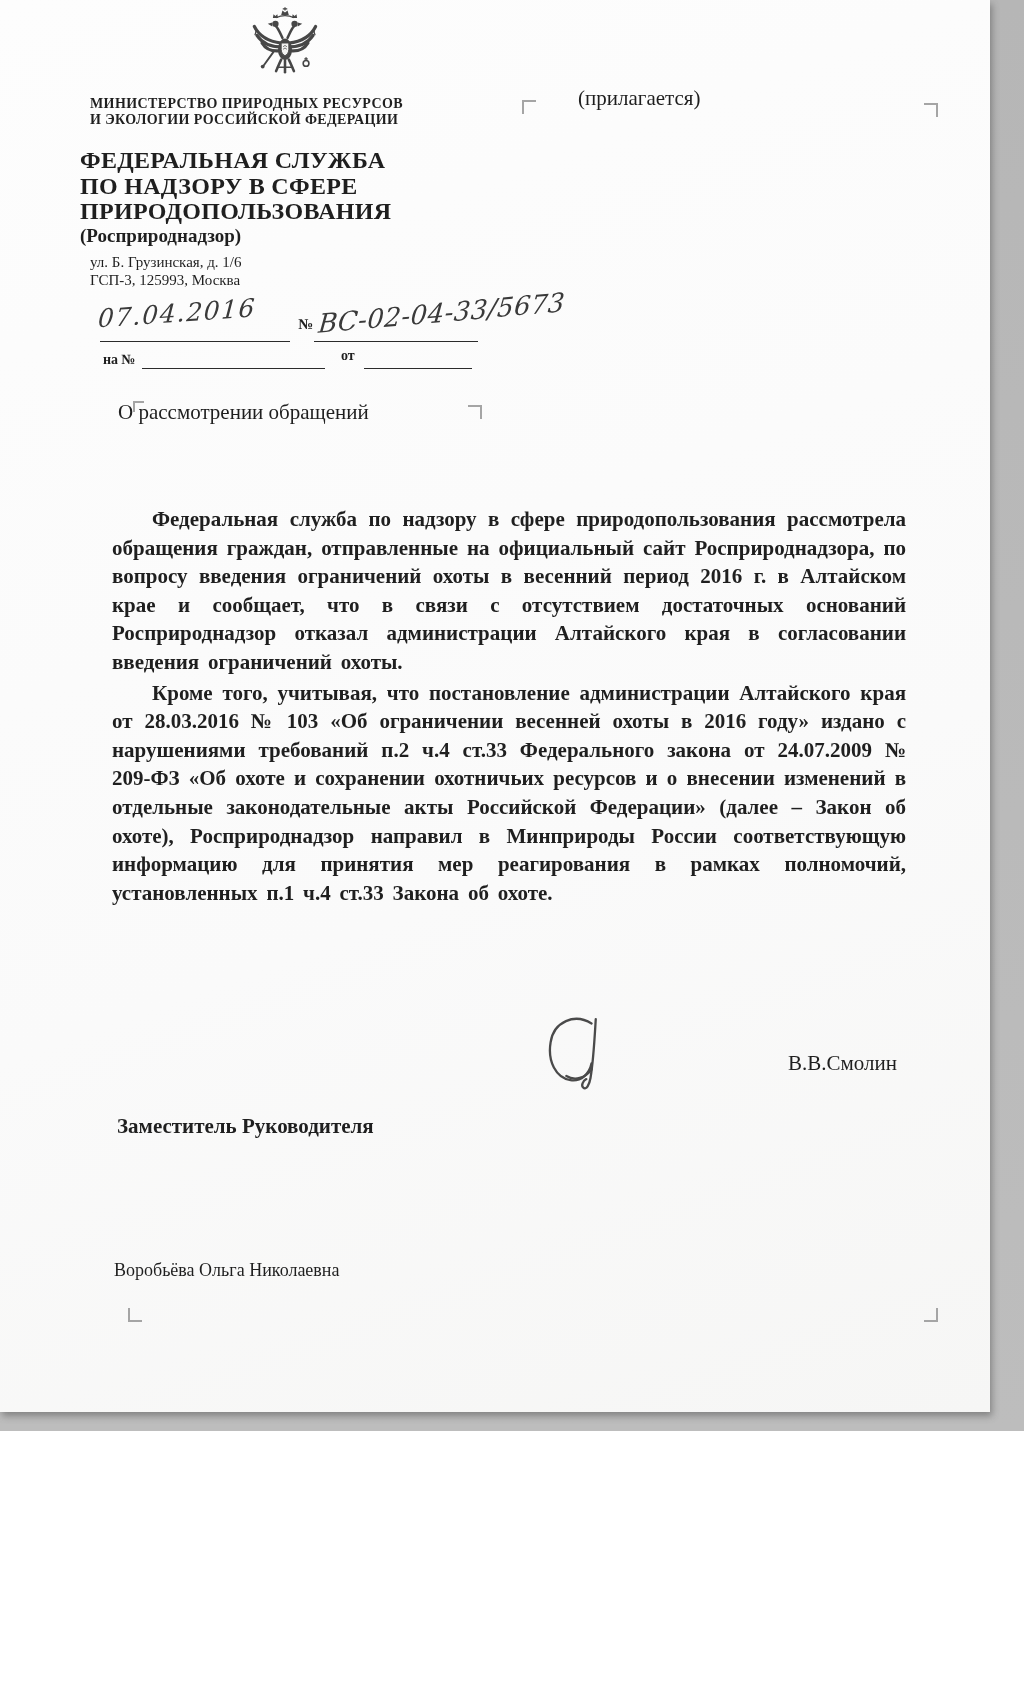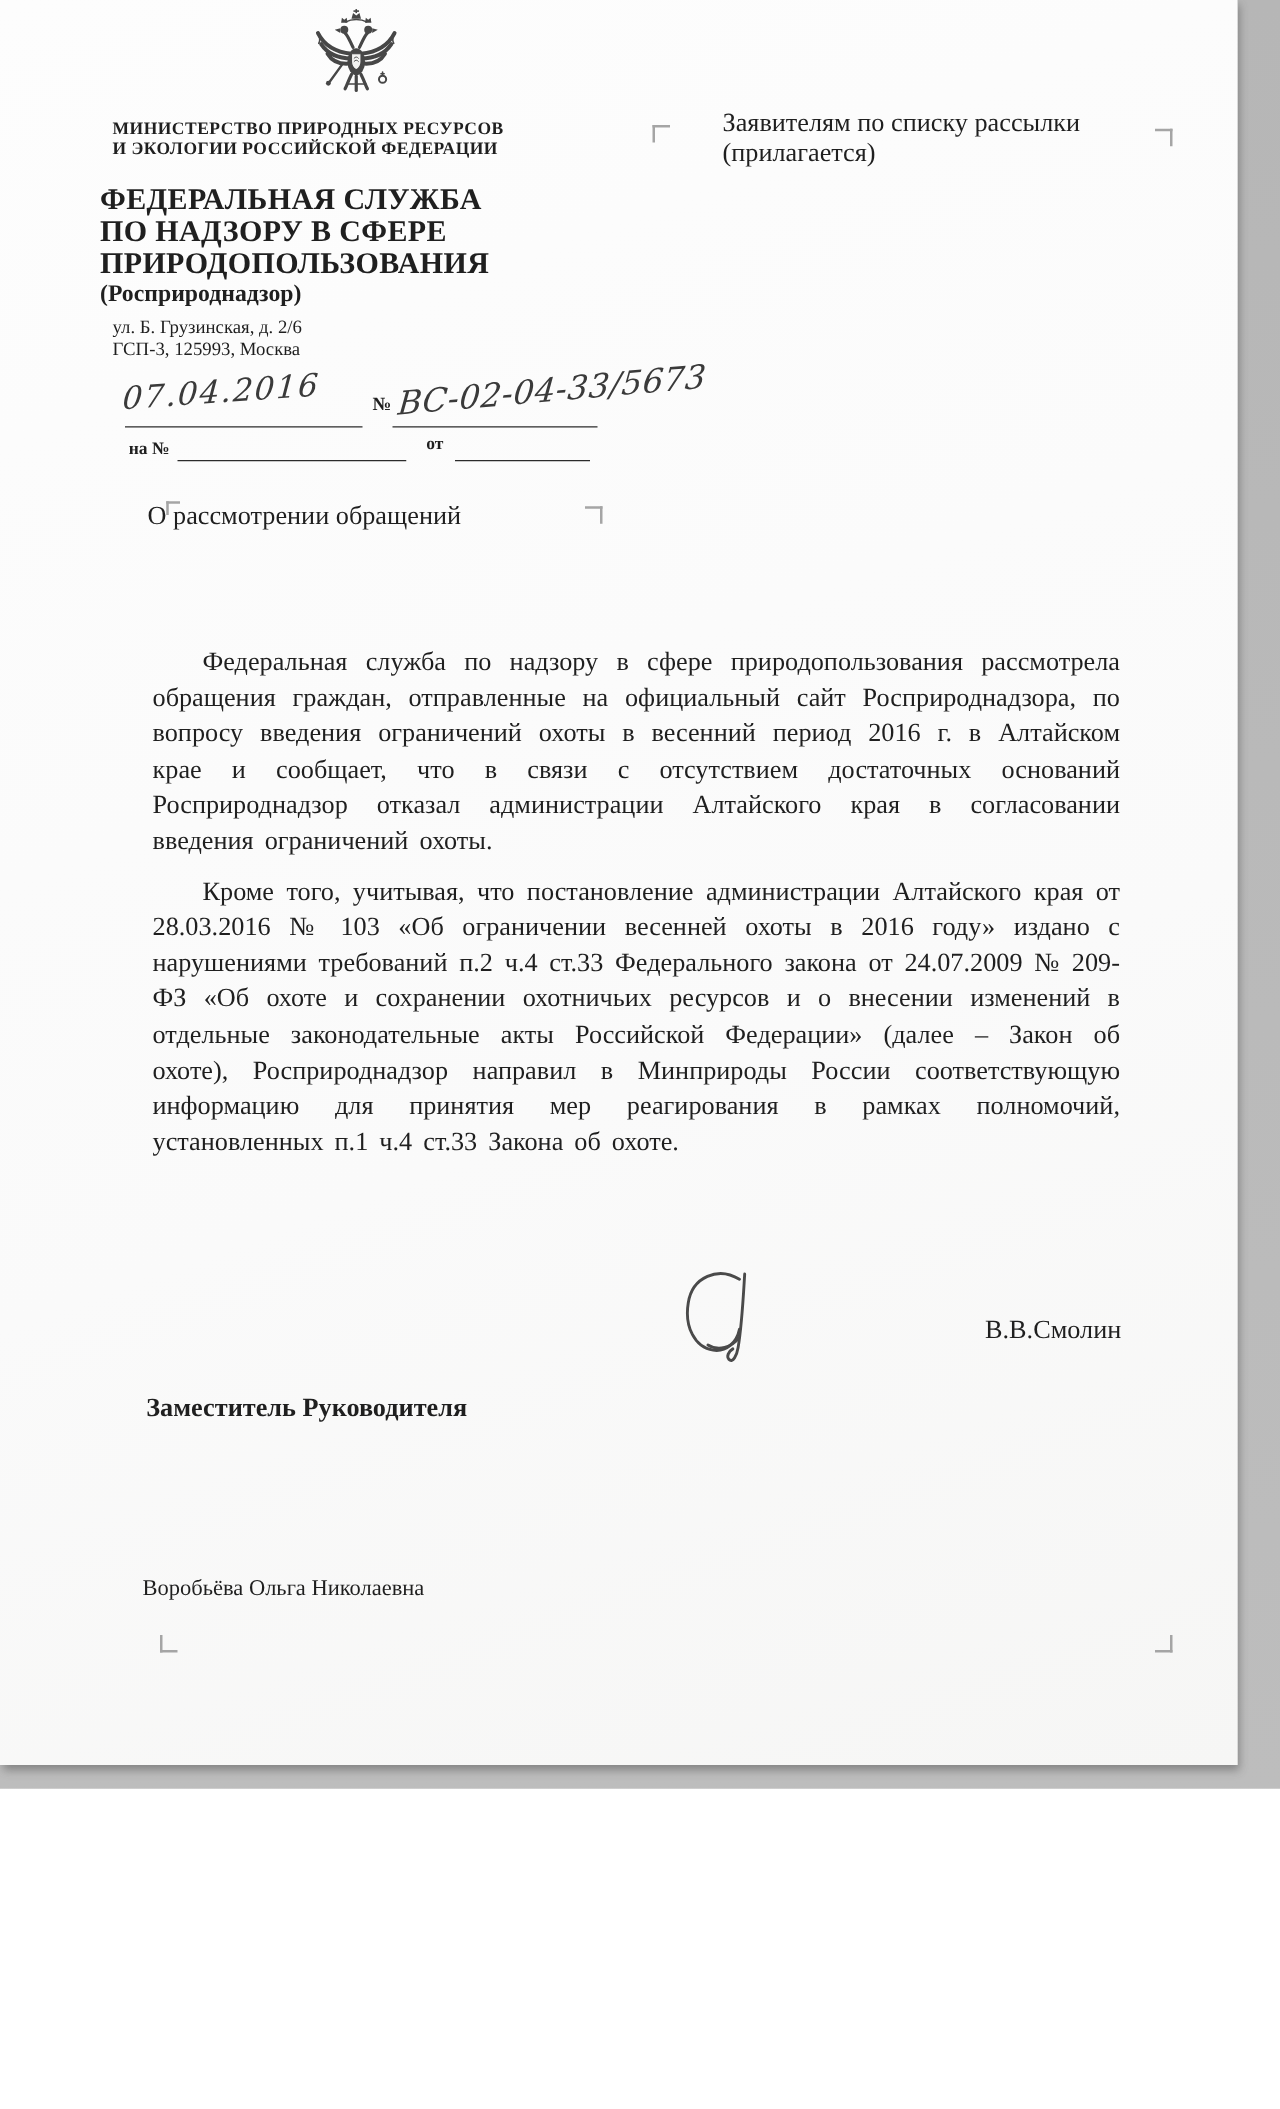--- a/index.html
+++ b/index.html
@@ -50,21 +50,21 @@
 
   .recipient { left: 578px; top: 86px; width: 340px; font-size: 21px; line-height: 24px; }
 
   .subject { left: 118px; top: 400px; width: 380px; font-size: 21px; }
 
   .body-text {
     left: 110px; top: 503px; width: 798px;
     font-size: 21px; line-height: 28.6px;
     text-align: justify; word-spacing: 0.17em;
   }
-  .body-text p { margin: 12px; text-indent: 40px; }
+  .body-text p { margin: 2px; text-indent: 40px; font-weight: bold; }
 
   .sig-title { left: 117px; top: 1114px; font-size: 21px; font-weight: bold; }
   .sig-name  { left: 788px; top: 1051px; font-size: 21px; }
   .sig-mark  { left: 543px; top: 1014px; width: 74px; height: 84px; }
 
   .footer { left: 114px; top: 1259px; width: 360px; font-size: 18px; line-height: 22px; }
 
   .corner { position: absolute; border: 0 solid #a5a5a5; }
   .c12 { width: 12px; height: 12px; }
   .c9  { width: 9px; height: 9px; }
@@ -132,39 +132,38 @@
     </div>
 
     <div class="abs service center">
       <div>ФЕДЕРАЛЬНАЯ СЛУЖБА</div>
       <div>ПО НАДЗОРУ В СФЕРЕ</div>
       <div>ПРИРОДОПОЛЬЗОВАНИЯ</div>
     </div>
     <div class="abs service-short center">(Росприроднадзор)</div>
 
     <div class="abs address center">
-      <div>ул. Б. Грузинская, д. 2/6</div>
+      <div>ул. Б. Грузинская, д. 1/6</div>
       <div>ГСП-3, 125993, Москва</div>
     </div>
 
     <div class="abs hand hand-date">07.04.2016</div>
     <div class="abs no-label">№</div>
     <div class="abs hand hand-number">ВС-02-04-33/5673</div>
     <div class="abs rule rule-date"></div>
     <div class="abs rule rule-number"></div>
 
     <div class="abs ref-label">на №</div>
     <div class="abs rule rule-ref"></div>
     <div class="abs ref-from">от</div>
     <div class="abs rule rule-from"></div>
 
     <div class="corner c12 tl" style="left:522px; top:100px;"></div>
     <div class="corner c12 tr" style="left:924px; top:103px;"></div>
     <div class="abs recipient">
-      <div>Заявителям по списку рассылки</div>
       <div>(прилагается)</div>
     </div>
 
     <div class="corner c9 tl" style="left:133px; top:401px;"></div>
     <div class="corner c12 tr" style="left:468px; top:405px;"></div>
     <div class="abs subject">О рассмотрении обращений</div>
 
     <div class="abs body-text">
       <p>Федеральная служба по надзору в сфере природопользования рассмотрела обращения граждан, отправленные на официальный сайт Росприроднадзора, по вопросу введения ограничений охоты в весенний период 2016 г. в Алтайском крае и сообщает, что в связи с отсутствием достаточных оснований Росприроднадзор отказал администрации Алтайского края в согласовании введения ограничений охоты.</p>
       <p>Кроме того, учитывая, что постановление администрации Алтайского края от 28.03.2016 № 103 «Об ограничении весенней охоты в 2016 году» издано с нарушениями требований п.2 ч.4 ст.33 Федерального закона от 24.07.2009 № 209-ФЗ «Об охоте и сохранении охотничьих ресурсов и о внесении изменений в отдельные законодательные акты Российской Федерации» (далее – Закон об охоте), Росприроднадзор направил в Минприроды России соответствующую информацию для принятия мер реагирования в рамках полномочий, установленных п.1 ч.4 ст.33 Закона об охоте.</p>

